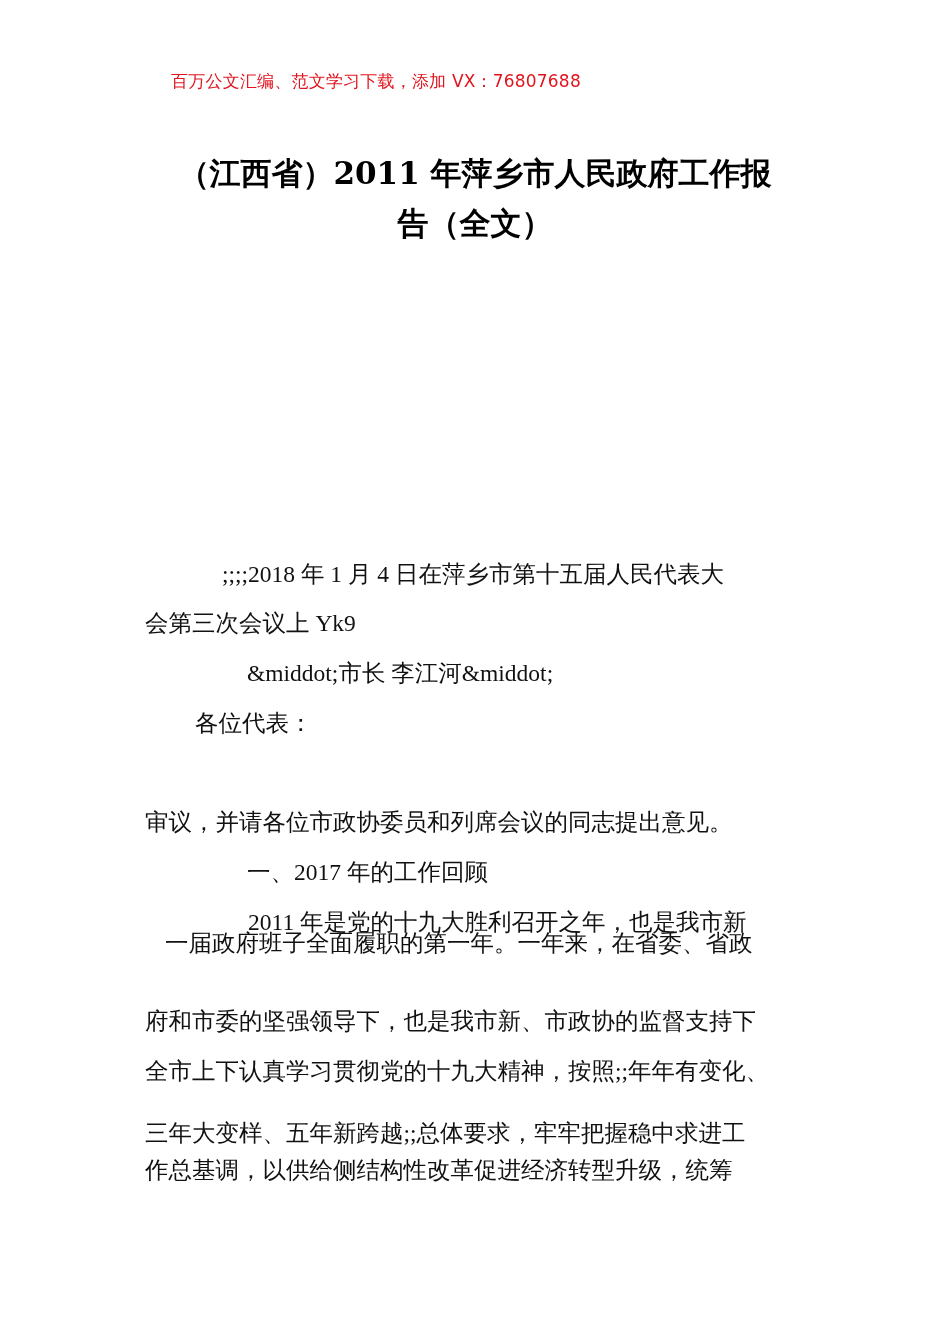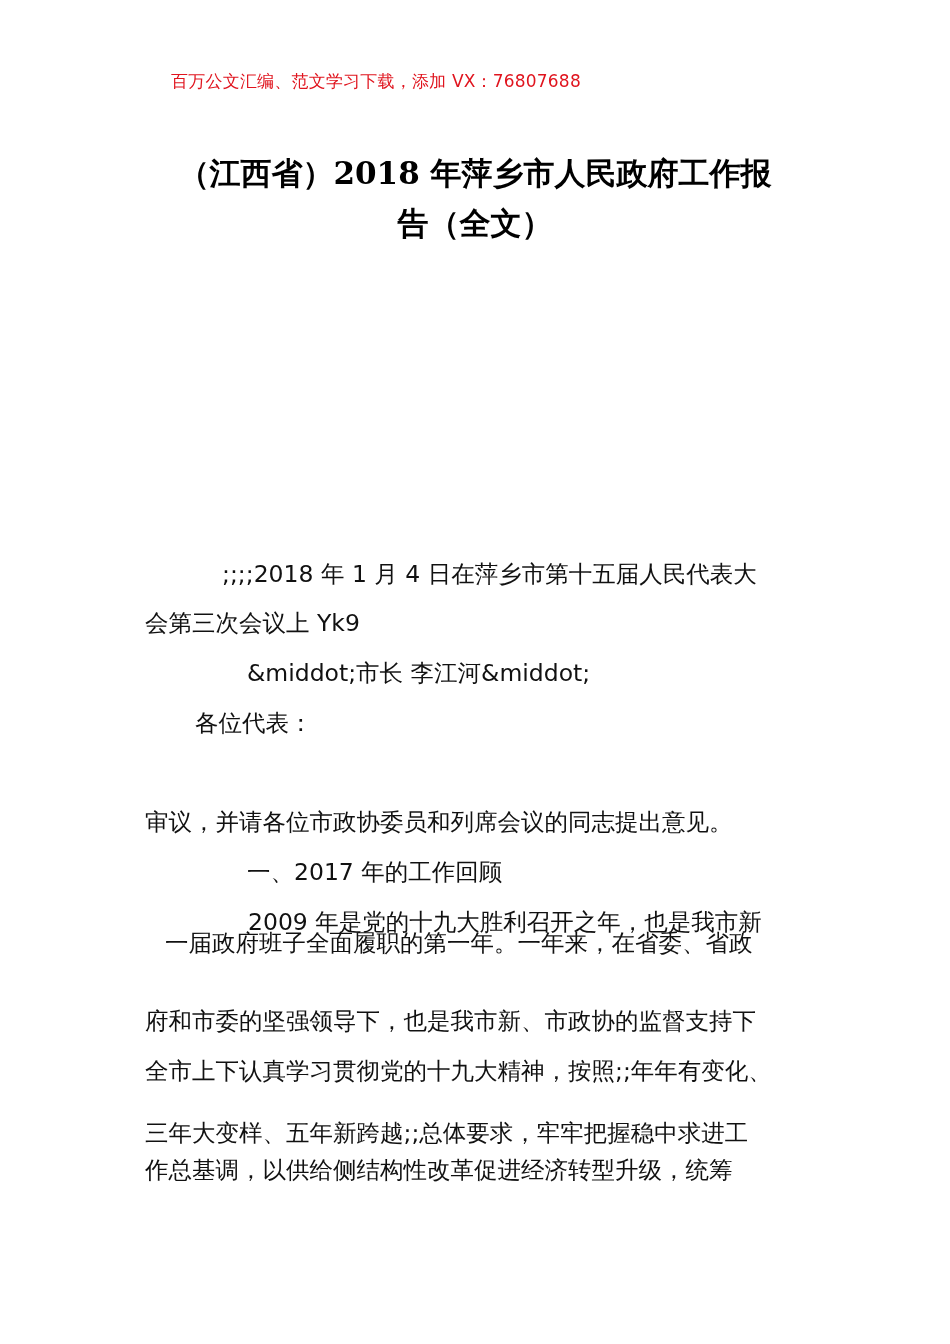--- a/index.html
+++ b/index.html
@@ -41,40 +41,41 @@
       font-size: 31px;
       line-height: 50px;
       color: #000000;
     }
     .line {
       position: absolute;
       font-size: 23.5px;
       line-height: 30px;
       white-space: nowrap;
       color: #111111;
+      font-family: Liberation Serif, serif;
     }
   </style>
 </head>
 <body>
 
 <div class="page">
 
   <div class="header-note">百万公文汇编、范文学习下载，添加 VX：76807688</div>
 
   <div class="title">
-    <div>（江西省）2018 年萍乡市人民政府工作报</div>
+    <div>（江西省）2011 年萍乡市人民政府工作报</div>
     <div>告（全文）</div>
   </div>
 
   <div class="line" style="left:222px; top:559px;">;;;;2018 年 1 月 4 日在萍乡市第十五届人民代表大</div>
   <div class="line" style="left:145px; top:608px;text-align:center;">会第三次会议上 Yk9</div>
   <div class="line" style="left:247px; top:658px;">&amp;middot;市长 李江河&amp;middot;</div>
   <div class="line" style="left:195px; top:708px;">各位代表：</div>
   <div class="line" style="left:145px; top:807px;">审议，并请各位市政协委员和列席会议的同志提出意见。</div>
   <div class="line" style="left:247px; top:857px;">一、2017 年的工作回顾</div>
-  <div class="line" style="left:248px; top:907px;">2009 年是党的十九大胜利召开之年，也是我市新</div>
+  <div class="line" style="left:248px; top:907px;">2011 年是党的十九大胜利召开之年，也是我市新</div>
   <div class="line" style="left:145px; top:928px;margin-left:20px;">一届政府班子全面履职的第一年。一年来，在省委、省政</div>
   <div class="line" style="left:145px; top:1006px;">府和市委的坚强领导下，也是我市新、市政协的监督支持下</div>
   <div class="line" style="left:145px; top:1056px;">全市上下认真学习贯彻党的十九大精神，按照;;年年有变化、</div>
   <div class="line" style="left:145px; top:1106px;margin-top:12px;">三年大变样、五年新跨越;;总体要求，牢牢把握稳中求进工</div>
   <div class="line" style="left:145px; top:1155px;">作总基调，以供给侧结构性改革促进经济转型升级，统筹</div>
 
 </div>
 
 </body></html>

